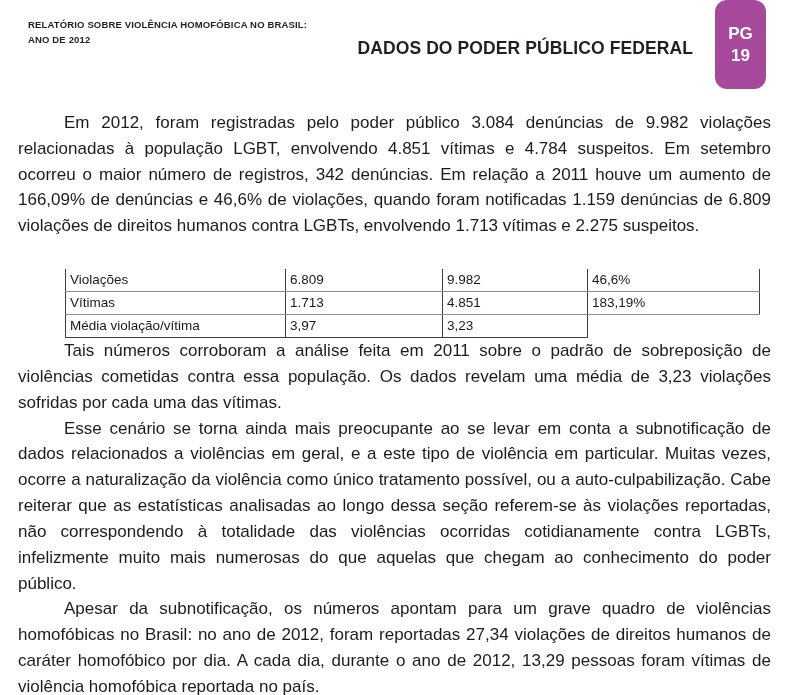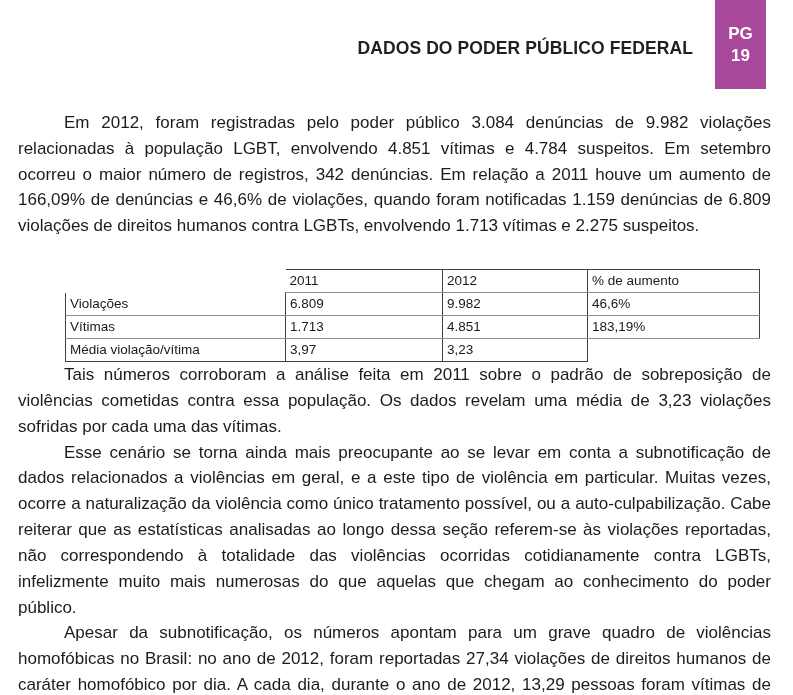--- a/index.html
+++ b/index.html
@@ -48,20 +48,21 @@
     top: 0px;
     width: 51px;
     height: 89px;
     background: #a8489a;
     color: #ffffff;
     display: flex;
     flex-direction: column;
     align-items: center;
     justify-content: center;
     gap: 2px;
+    border-radius: 12px;
   }
   .page-badge .pg-label {
     font-size: 17px;
     font-weight: bold;
     line-height: 1.15;
   }
   .page-badge .pg-number {
     font-size: 17px;
     font-weight: bold;
     line-height: 1.15;
@@ -130,46 +131,44 @@
     border-bottom: 1px solid #3f3f3f;
   }
   table.data-table tr.last td.last-blank {
     border-bottom: none;
   }
 </style>
 </head>
 <body>
 
 <div class="header">
+  <div class="header-left">
+    <div>RELATÓRIO SOBRE VIOLÊNCIA HOMOFÓBICA NO BRASIL:</div>
+    <div>ANO DE 2012</div>
+  </div>
   <div class="header-title">DADOS DO PODER PÚBLICO FEDERAL</div>
   <div class="page-badge">
     <span class="pg-label">PG</span>
     <span class="pg-number">19</span>
   </div>
 </div>
 
 <div class="content">
 
   <p class="para para-1">Em 2012, foram registradas pelo poder público 3.084 denúncias de 9.982 violações relacionadas à população LGBT, envolvendo 4.851 vítimas e 4.784 suspeitos. Em setembro ocorreu o maior número de registros, 342 denúncias. Em relação a 2011 houve um aumento de 166,09% de denúncias e 46,6% de violações, quando foram notificadas 1.159 denúncias de 6.809 violações de direitos humanos contra LGBTs, envolvendo 1.713 vítimas e 2.275 suspeitos.</p>
 
   <div class="table-wrap">
     <table class="data-table">
       <colgroup>
         <col class="c1">
           <col class="c2">
           <col class="c3">
           <col class="c4">
       </colgroup>
       <tbody>
-        <tr class="head">
-          <td class="blank"></td>
-          <td>2011</td>
-          <td>2012</td>
-          <td>% de aumento</td>
-        </tr>
         <tr>
           <td class="first">Violações</td>
           <td>6.809</td>
           <td>9.982</td>
           <td>46,6%</td>
         </tr>
         <tr>
           <td class="first">Vítimas</td>
           <td>1.713</td>
           <td>4.851</td>

